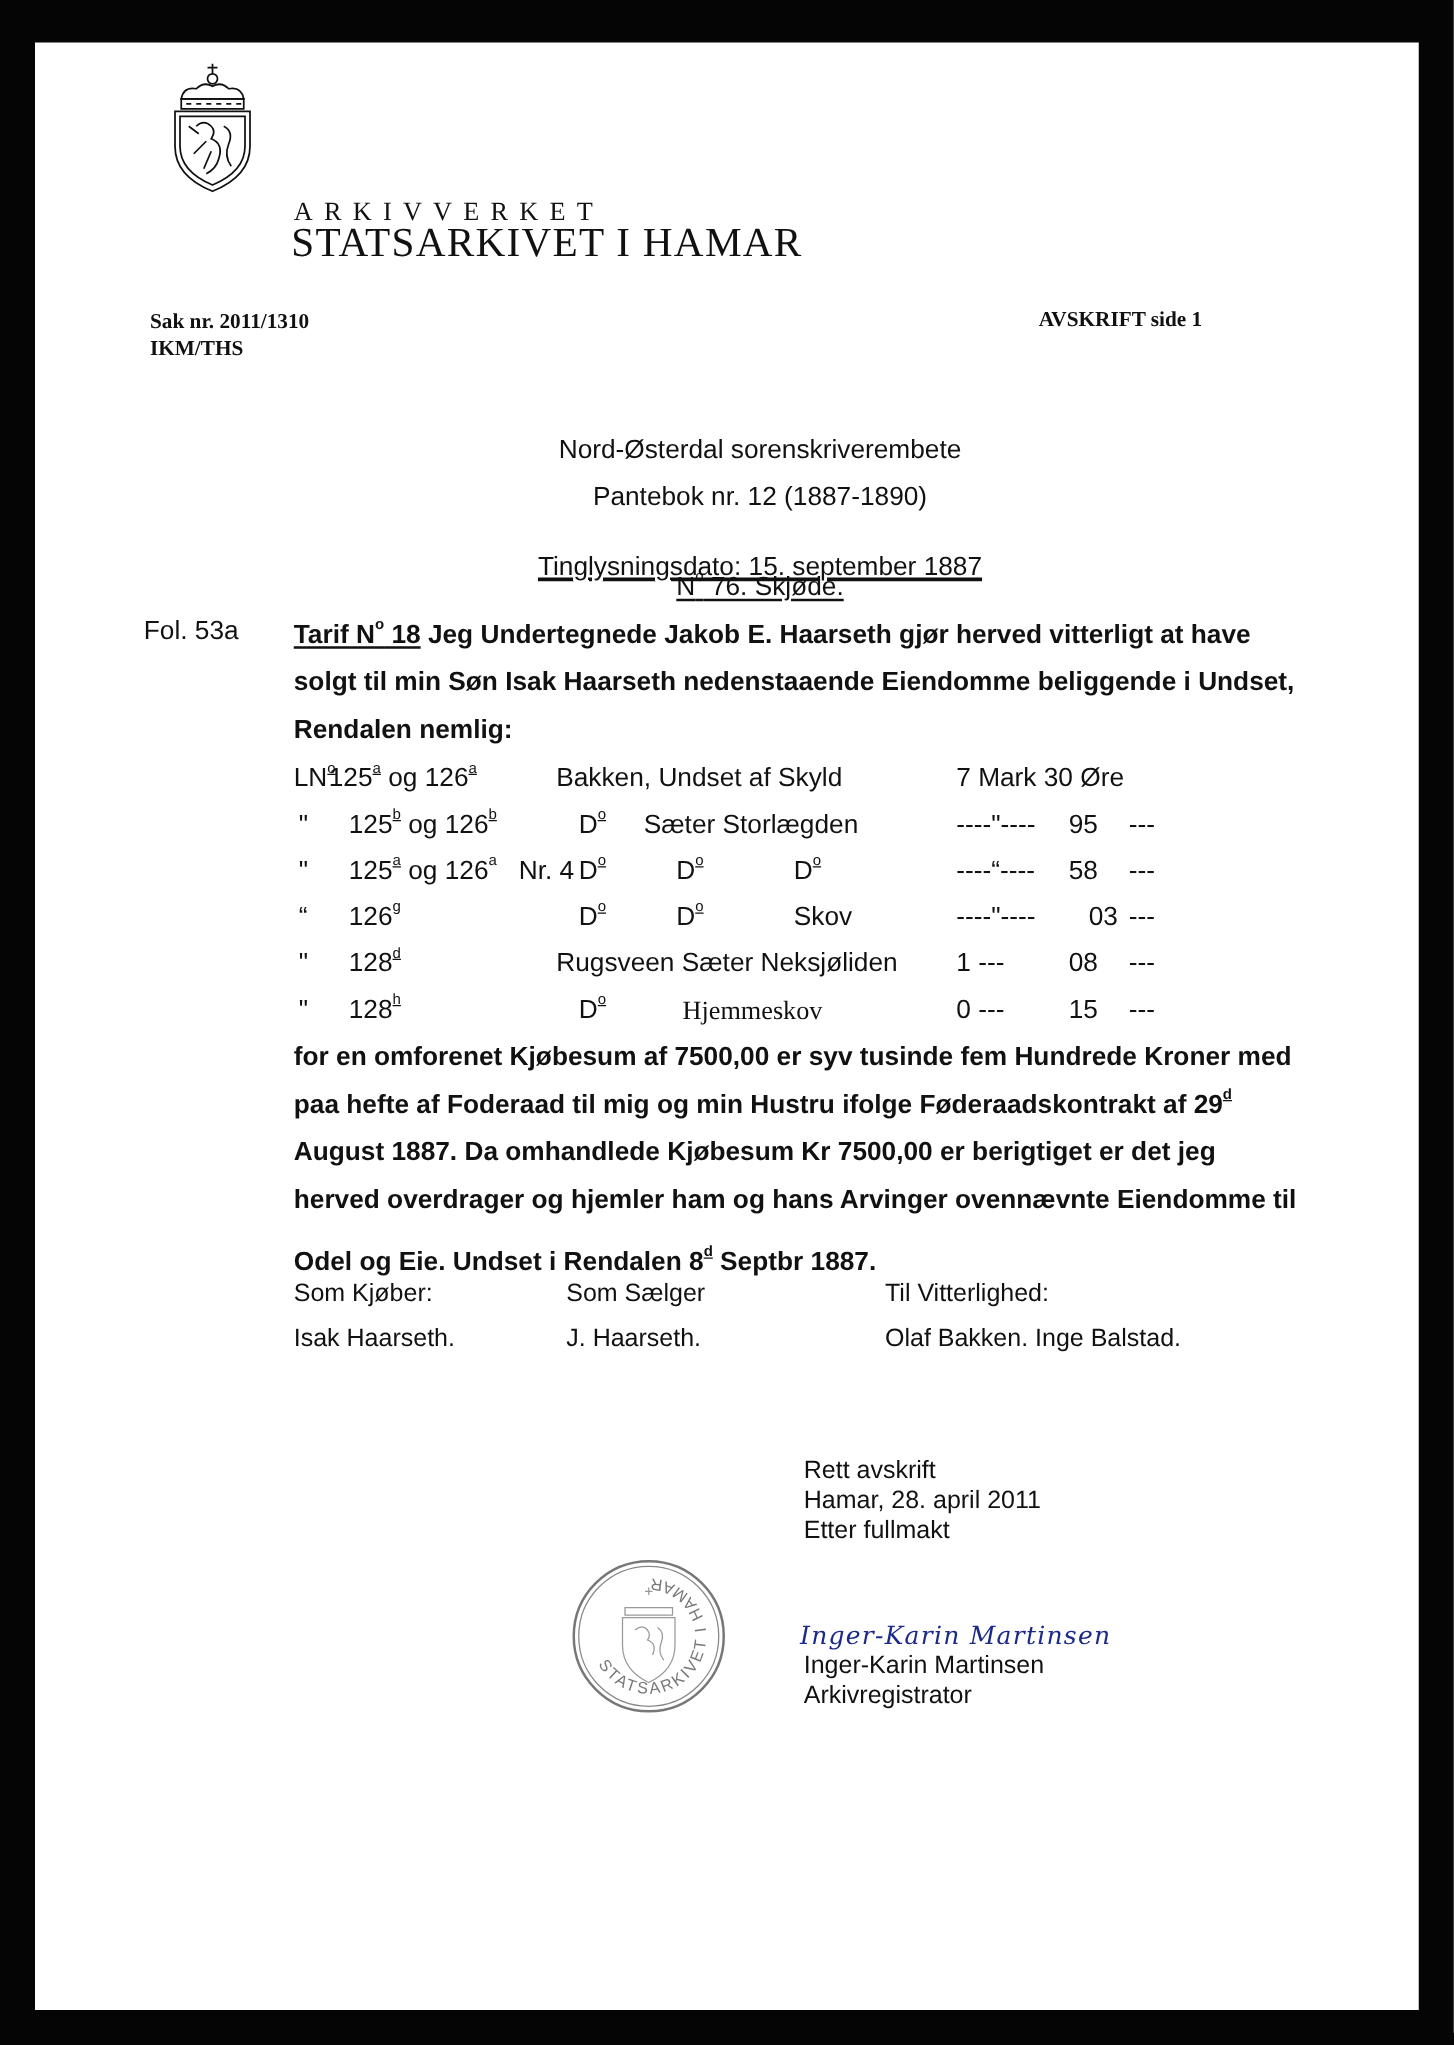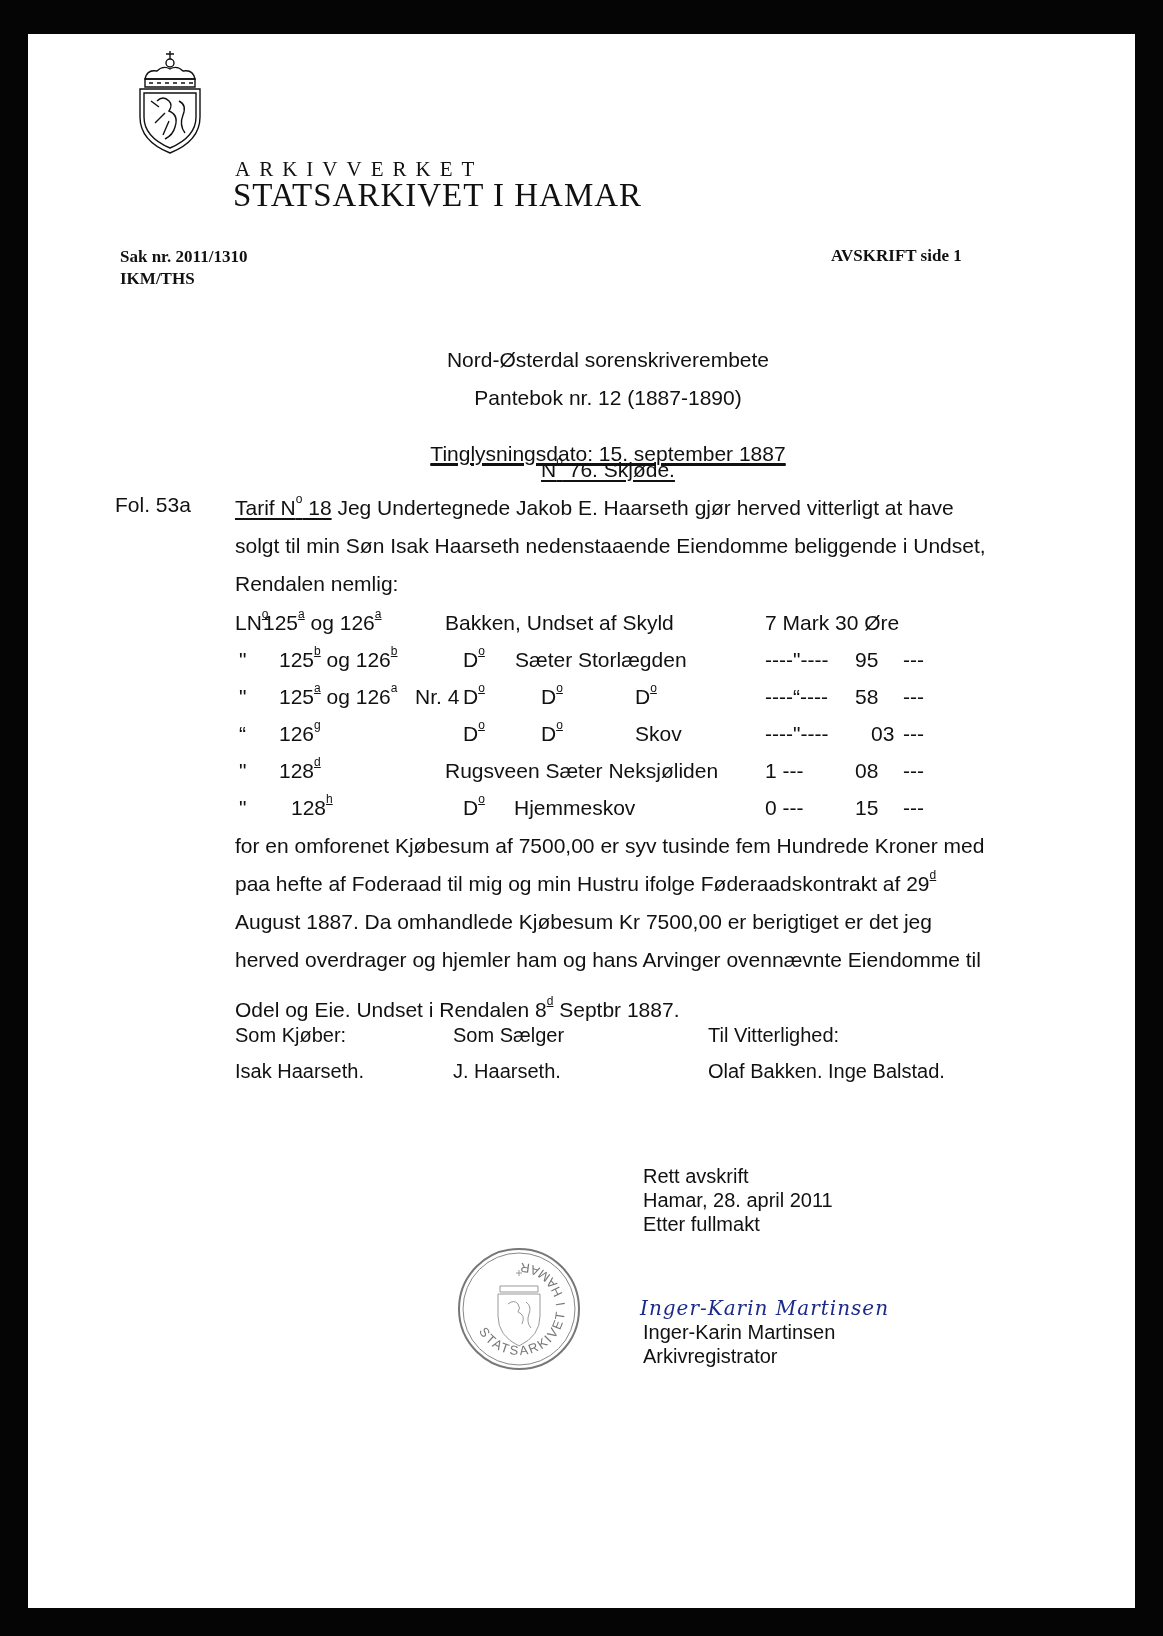--- a/index.html
+++ b/index.html
@@ -14,21 +14,21 @@
 
   .crest { position:absolute; left:107px; top:15px; }
   .org-small { left:207px; top:123px; font-size:21px; letter-spacing:9px; }
   .org-big { left:205px; top:143px; font-size:33px; letter-spacing:1px; }
   .sak { left:92px; top:212px; font-size:17px; font-weight:bold; line-height:22px; }
   .avskrift { left:803px; top:212px; font-size:17px; font-weight:bold; }
 
   .center { position:absolute; left:330px; width:500px; text-align:center; font-family:"Liberation Sans", sans-serif; font-size:21px; color:#111; }
   .fol { left:87px; top:459px; }
 
-  .body-line { left:207px; }
+  .body-line { left:207px;font-weight:bold; }
   .row { position:absolute; left:207px; height:26px; font-family:"Liberation Sans", sans-serif; font-size:21px; color:#111; }
   .row span { position:absolute; white-space:nowrap; top:0; }
 
   .sig-row { position:absolute; left:207px; font-family:"Liberation Sans", sans-serif; font-size:20px; color:#111; }
   .sig-row span { position:absolute; white-space:nowrap; }
 
   .cert { left:615px; top:1130px; font-family:"Liberation Sans", sans-serif; font-size:20px; line-height:24px; }
   .cert2 { left:615px; top:1286px; font-family:"Liberation Sans", sans-serif; font-size:20px; line-height:24px; }
   .signature { left:612px; top:1262px; font-family:"DejaVu Serif", serif; font-style:italic; font-size:20px; color:#1b2a8a; letter-spacing:1px; }
   .seal { position:absolute; left:428px; top:1212px; }
@@ -114,23 +114,23 @@
       <div class="row" style="top: 725px;">
         <span style="left: 4px;">"</span>
         <span style="left: 44px;">128<sup class="ul">d</sup></span>
         <span style="left: 210px;">Rugsveen Sæter Neksjøliden</span>
         <span style="left: 530px;">1  ---</span>
         <span style="left: 620px;">08</span>
         <span style="left: 668px;">---</span>
       </div>
       <div class="row" style="top: 762px;">
         <span style="left: 4px;">"</span>
-        <span style="left: 56px;">128<sup class="ul">h</sup></span>
+        <span style="left: 44px;">128<sup class="ul">h</sup></span>
         <span style="left: 228px;">D<sup class="ul">o</sup></span>
-        <span style="left: 279px;">Hjemmeskov</span>
+        <span style="left: 311px; font-family: Liberation Serif, serif;">Hjemmeskov</span>
         <span style="left: 530px;">0 ---</span>
         <span style="left: 620px;">15</span>
         <span style="left: 668px;">---</span>
       </div>
     </div>
 
   <div class="abs sans body-line" style="top:800px;">for en omforenet Kjøbesum af 7500,00 er syv tusinde fem Hundrede Kroner med</div>
   <div class="abs sans body-line" style="top:838px;"><span>paa hefte af Foderaad til mig og min Hustru ifolge Føderaadskontrakt af 29</span><sup class="ul">d</sup></div>
   <div class="abs sans body-line" style="top:876px;">August 1887. Da omhandlede Kjøbesum Kr 7500,00 er berigtiget er det jeg</div>
   <div class="abs sans body-line" style="top:914px;">herved overdrager og hjemler ham og hans Arvinger ovennævnte Eiendomme til</div>

